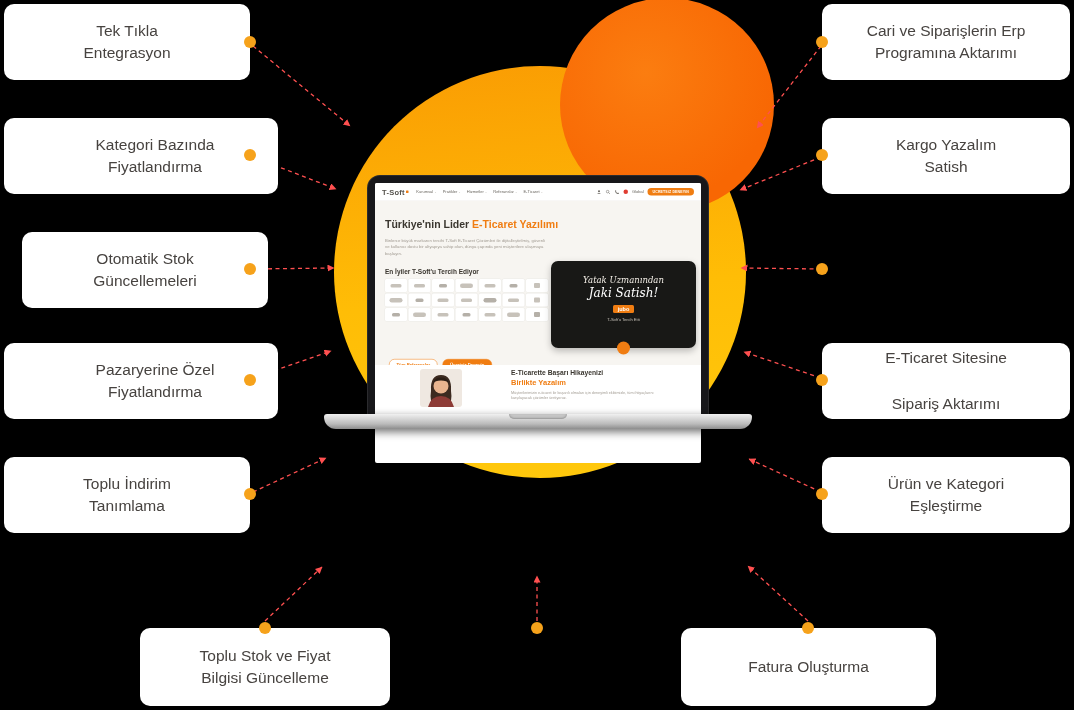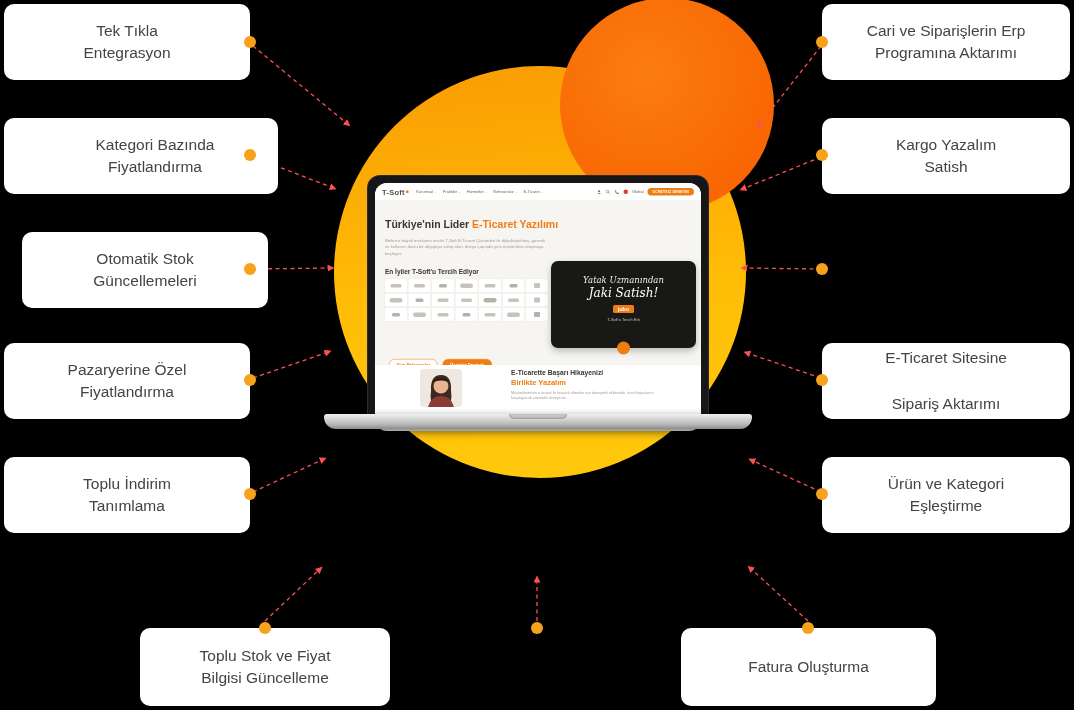--- a/index.html
+++ b/index.html
@@ -16,21 +16,21 @@
   
   #connectors{position:absolute;left:0;top:0;z-index:5;pointer-events:none;}
 
   
   .card{position:absolute;background:#fff;border-radius:10px;z-index:6;
     display:flex;flex-direction:column;align-items:center;justify-content:center;
     text-align:center;color:#474340;font-size:15.5px;font-weight:500;line-height:1.4;}
   .l0{left:4px;top:4px;width:246px;height:76px;justify-content:center;}
   .l1{left:4px;top:118px;width:246px;height:76px;padding-left:28px;}
   .l2{left:4px;top:232px;width:246px;height:76px;margin-left:18px;}
-  .l3{left:4px;top:343px;width:246px;height:76px;}
+  .l3{left:4px;top:343px;width:246px;height:76px;padding-left:28px;}
   .l4{left:4px;top:457px;width:246px;height:76px;}
   .r0{left:822px;top:4px;width:248px;height:76px;}
   .r1{left:822px;top:118px;width:248px;height:76px;}
   .r2{left:822px;top:232px;width:248px;height:76px;}
   .r3{left:822px;top:343px;width:248px;height:76px;gap:24px;}
   .r4{left:822px;top:457px;width:248px;height:76px;}
   .b0{left:140px;top:628px;width:250px;height:78px;}
   .b1{left:408px;top:628px;width:255px;height:78px;}
   .b2{left:681px;top:628px;width:255px;height:78px;}
 
@@ -39,21 +39,21 @@
   .dl3{left:244px;top:374px}.dl4{left:244px;top:488px}
   .dr0{left:816px;top:36px}.dr1{left:816px;top:149px}.dr2{left:816px;top:263px}
   .dr3{left:816px;top:374px}.dr4{left:816px;top:488px}
   .db0{left:259px;top:622px}.db1{left:531px;top:622px}.db2{left:802px;top:622px}
 
   
   .laptop{position:absolute;left:324px;top:176px;width:428px;height:254px;z-index:4;}
   .laptop-screen{position:absolute;left:44px;top:0;width:340px;height:238px;
     background:#17171a;border-radius:12px 12px 0 0;padding:7px;box-sizing:border-box;
     box-shadow:0 0 0 1px #2b2b2e;}
-  .site{width:326px;height:248px;background:#fff;overflow:hidden;position:relative;border-radius:12px;}
+  .site{width:326px;height:280px;background:#fff;overflow:hidden;position:relative;border-radius:2px;}
   .laptop-base{position:absolute;left:0;top:238px;width:428px;height:15px;
     background:linear-gradient(#f0f0f0,#bcbcbc 65%,#8d8d8d);
     border-radius:3px 3px 12px 12px;box-shadow:0 3px 8px rgba(0,0,0,.55);}
   .laptop-notch{position:absolute;left:50%;transform:translateX(-50%);top:0;width:58px;height:5px;
     background:#c6c6c6;border-radius:0 0 6px 6px;box-shadow:inset 0 -1px 2px #979797;}
 
   
   .site-inner{position:absolute;left:0;top:0;width:652px;height:448px;background:#fff;
     transform:scale(0.5);transform-origin:0 0;}
   .site-header{position:absolute;top:0;left:0;right:0;height:36px;background:#fff;

